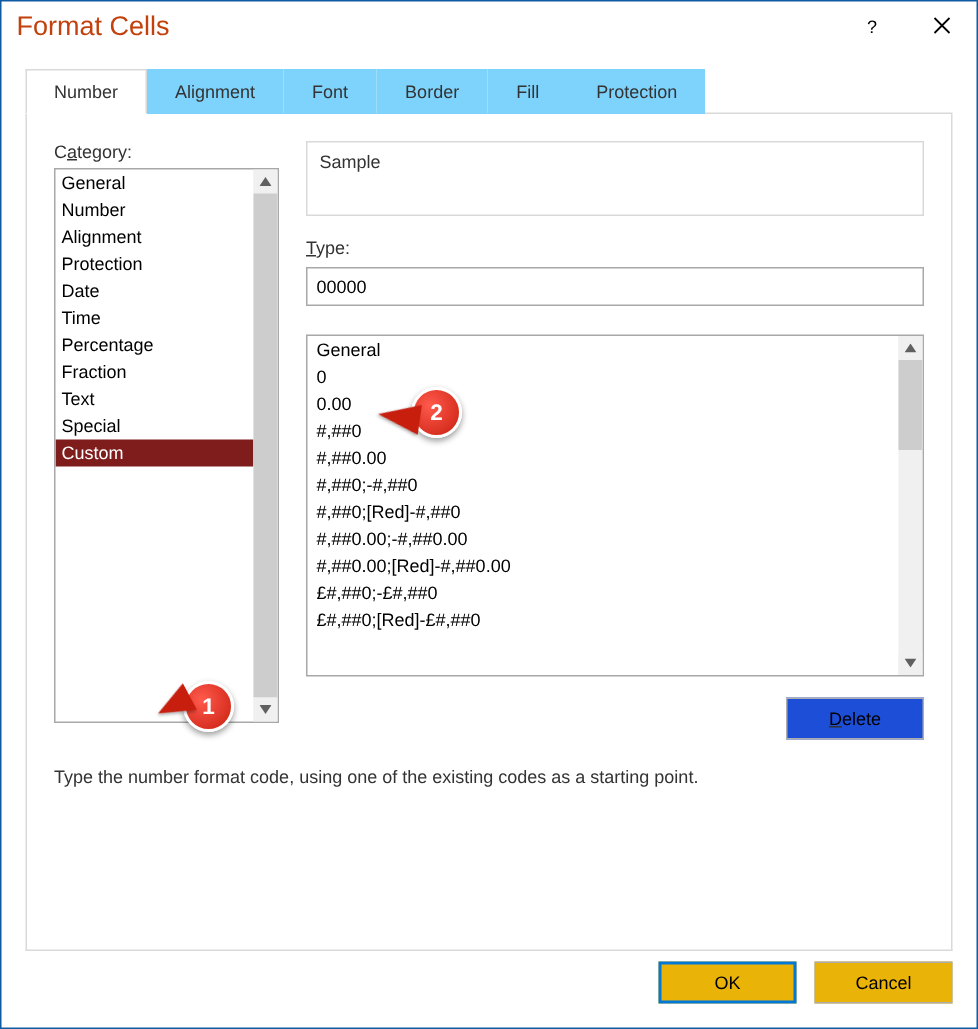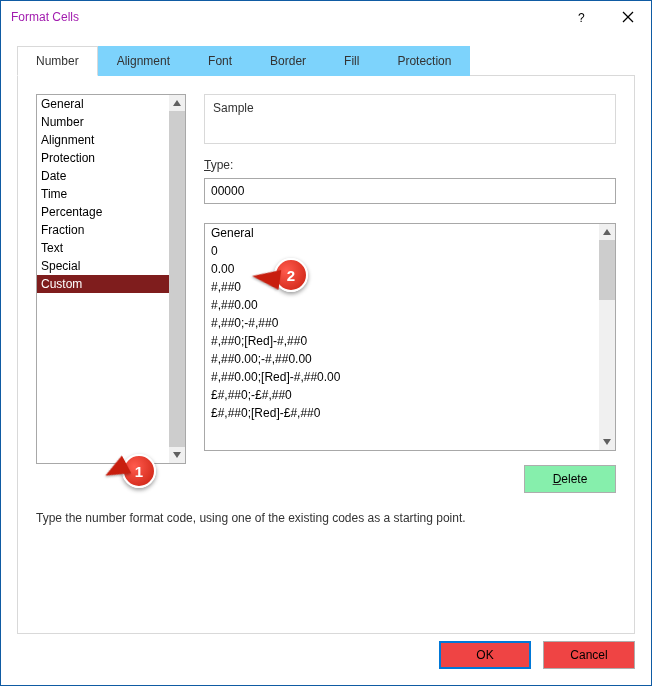--- a/index.html
+++ b/index.html
@@ -1,19 +1,19 @@
 <!DOCTYPE html>
 <html><head>
 <meta charset="utf-8">
 <style>
   * { box-sizing: border-box; font-family: "Segoe UI", Tahoma, sans-serif; font-size: 12px; }
   body { margin: 0; background: #fff; }
   .window { width: 652px; height: 686px; border: 1px solid #0f5ba3; background: #fff; position: relative; }
   .titlebar { height: 32px; display: flex; align-items: center; padding: 0 0 0 10px; }
-  .titlebar .title { font-size: 12px; color: #a21caf; flex: 1; }
+  .titlebar .title { font-size: 18px; color: #c2410c; flex: 1; }
   .titlebar .btn { width: 46px; height: 32px; display: flex; align-items: center; justify-content: center; color: #000; }
   .content { padding: 12px 16px 16px 16px; }
   .tabs-wrap { position: relative; }
   .tabs { display: flex; border-bottom: 1px solid #d9d9d9; }
   .tab { padding: 7px 18px; color: #333; border: 1px solid transparent; border-bottom: none; position: relative; top: 1px; background: #7dd3fc; }
   .tab.active { border-color: #d9d9d9; background: #fff; border-bottom: 1px solid #fff; }
   .panel { border: 1px solid #d9d9d9; border-top: none; padding: 18px 18px 18px 18px; height: 558px; position: relative; }
   .label { color: #333; margin-bottom: 4px; display: block; }
   .underline { text-decoration: underline; text-decoration-color: #333; }
   .flex-row { display: flex; gap: 18px; }
@@ -25,24 +25,24 @@
   .scroll-arrow-up, .scroll-arrow-down { height: 16px; display:flex; align-items:center; justify-content:center; color:#606060; background:#f0f0f0; }
   .scroll-thumb { background:#cdcdcd; }
   .right-col { flex: 1; }
   .sample-box { border: 1px solid #d9d9d9; padding: 6px 8px 26px 8px; margin-bottom: 14px; }
   .sample-title { margin-bottom: 2px; color:#333; }
   .type-input { width: 100%; height: 26px; border: 1px solid #a8a8a8; padding: 0 6px; margin-top: 2px; margin-bottom: 19px; color:#000; }
   .format-list { border: 1px solid #a8a8a8; height: 228px; position: relative; overflow: hidden; }
   .format-list .items { position:absolute; left:0; top:0; right:16px; bottom:0; padding: 0; }
   .format-item { padding: 2px 6px; color:#000; }
   .delete-row { text-align: right; margin-top: 14px; }
-  .delete-btn { width: 92px; height: 28px; border: 1px solid #adadad; background: #86efac; color:#000; }
+  .delete-btn { width: 92px; height: 28px; border: 1px solid #adadad; background: #1d4ed8; color:#000; }
   .hint { color:#333; margin-top: 18px; }
   .footer { position: absolute; right: 16px; bottom: 16px; display: flex; gap: 12px; }
-  .footer button { width: 92px; height: 28px; border: 1px solid #adadad; background: #ef4444; color:#000; }
+  .footer button { width: 92px; height: 28px; border: 1px solid #adadad; background: #eab308; color:#000; }
   .footer button.primary { border: 1px solid #0078d7; box-shadow: inset 0 0 0 1px #0078d7; }
   .callout { position: absolute; pointer-events: none; }
   .callout .bubble { width: 34px; height: 34px; border-radius: 50%; background: radial-gradient(circle at 35% 35%, #ff5a4d, #c81e0e); border: 2px solid #fff; box-shadow: 0 2px 4px rgba(0,0,0,0.4); display:flex; align-items:center; justify-content:center; color:#fff; font-weight:bold; font-size:15px; }
   .callout .pointer { width:0; height:0; position:absolute; }
   .callout.c1 { left: 104px; top: 378px; }
   .callout.c1 .pointer { border-right: 24px solid #c81e0e; border-top: 10px solid transparent; border-bottom: 10px solid transparent; left: -18px; top: 6px; transform: rotate(-28deg); filter: drop-shadow(-1px 1px 1px rgba(0,0,0,0.3)); }
   .callout.c2 { left: 256px; top: 182px; }
   .callout.c2 .pointer { border-right: 28px solid #c81e0e; border-top: 10px solid transparent; border-bottom: 10px solid transparent; left: -22px; top: 10px; transform: rotate(8deg); filter: drop-shadow(-1px 1px 1px rgba(0,0,0,0.3)); }
 </style>
 </head>
@@ -71,20 +71,21 @@
         <div class="tab"><span>Alignment</span></div>
         <div class="tab"><span>Font</span></div>
         <div class="tab"><span>Border</span></div>
         <div class="tab"><span>Fill</span></div>
         <div class="tab"><span>Protection</span></div>
       </div>
 
       <div class="panel">
         <div class="flex-row">
           <div>
+            <span class="label"><span>C</span><span class="underline">a</span><span>tegory:</span></span>
             <div class="cat-list">
               <div class="items" id="cat-items">
                   <div class="cat-item">General</div>
                   <div class="cat-item">Number</div>
                   <div class="cat-item">Alignment</div>
                   <div class="cat-item">Protection</div>
                   <div class="cat-item">Date</div>
                   <div class="cat-item">Time</div>
                   <div class="cat-item">Percentage</div>
                   <div class="cat-item">Fraction</div>

